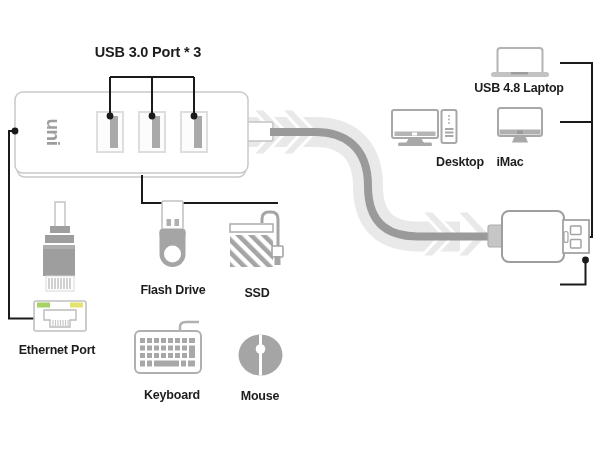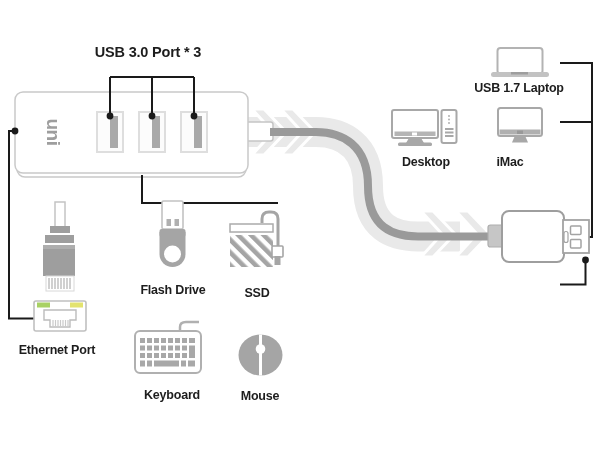--- a/index.html
+++ b/index.html
@@ -191,17 +191,17 @@
   </g>
 </svg>
 
 <div class="logo">uni</div>
 <div class="label title" style="left:83px;top:44px;width:130px;">USB 3.0 Port * 3</div>
 <div class="label" style="left:7px;top:343px;width:100px;text-align:center;">Ethernet Port</div>
 <div class="label" style="left:217px;top:286px;width:80px;">SSD</div>
 <div class="label" style="left:112px;top:283px;width:122px;">Flash Drive</div>
 <div class="label" style="left:112px;top:388px;width:120px;">Keyboard</div>
 <div class="label" style="left:210px;top:389px;width:100px;">Mouse</div>
-<div class="label" style="left:376px;top:155px;width:100px;">Desktop</div>
+<div class="label" style="left:384px;top:155px;width:100px;text-align:right;">Desktop</div>
 <div class="label" style="left:460px;top:155px;width:100px;">iMac</div>
-<div class="label" style="left:449px;top:81px;width:140px;">USB 1.7 Laptop</div>
+<div class="label" style="left:449px;top:81px;width:140px;">USB 4.8 Laptop</div>
 
 </div>
 
 </body></html>

